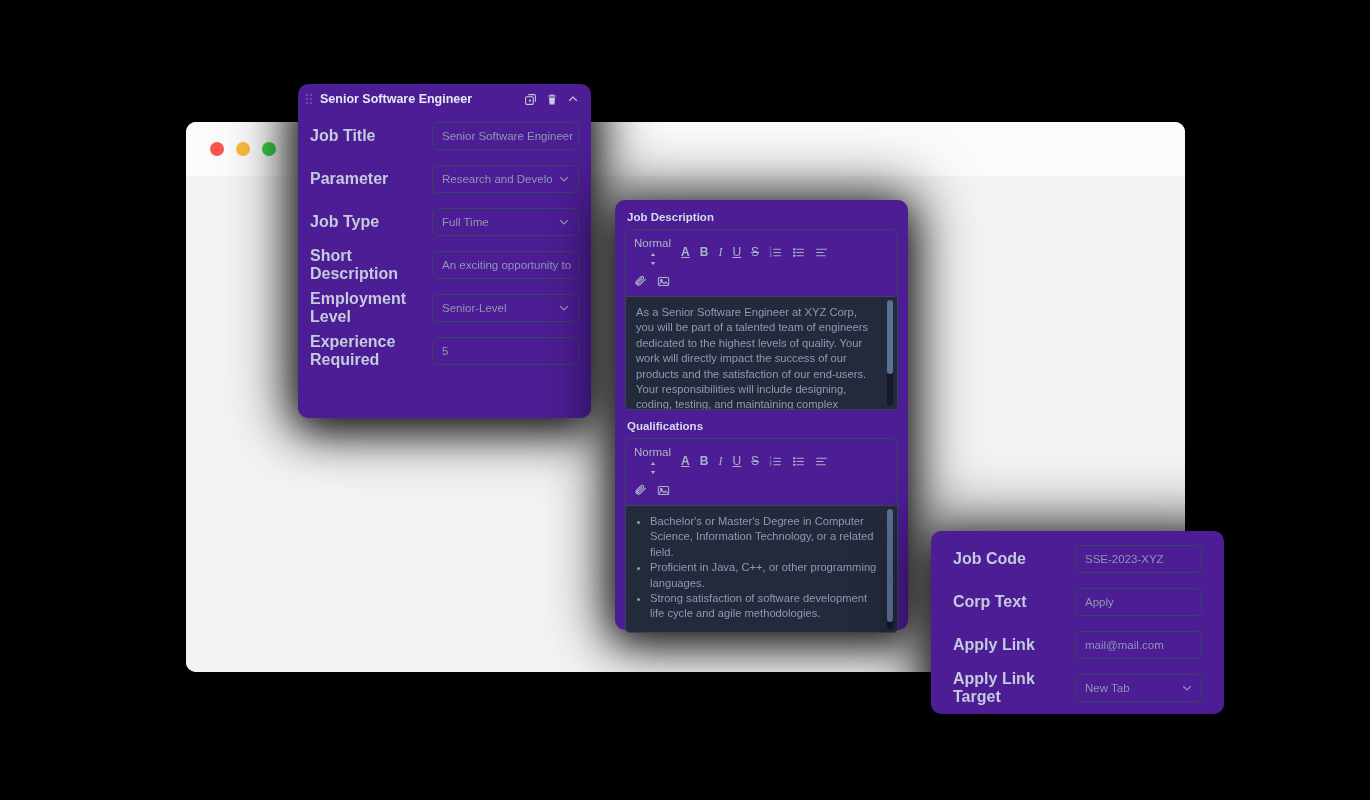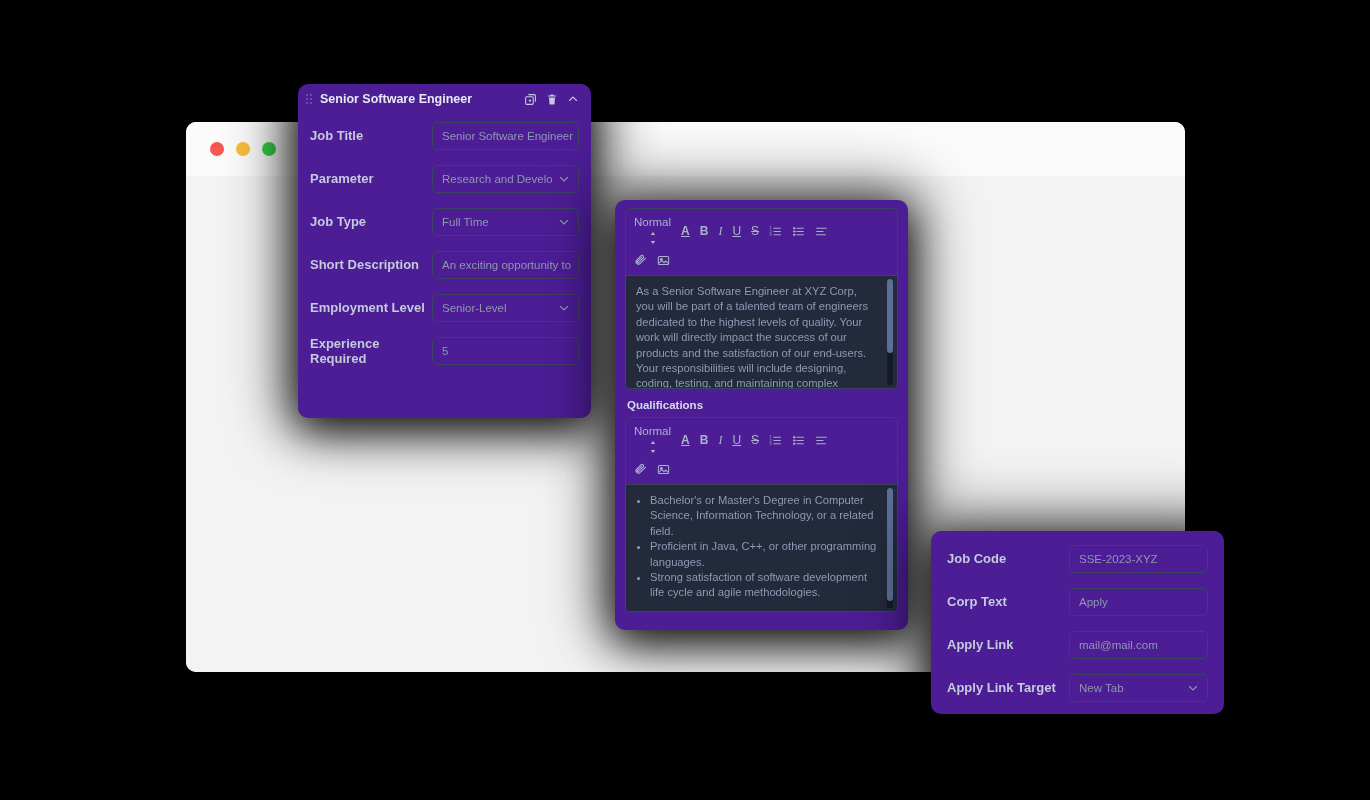--- a/index.html
+++ b/index.html
@@ -80,21 +80,21 @@
   .header-actions .ico { cursor: pointer; display: block; }
 
   .field-row {
     display: flex;
     align-items: center;
     padding: 0 12px;
     height: 43px;
   }
   .field-label {
     color: #c3cbdc;
-    font-size: 13px;
+    font-size: 16px;
     font-weight: bold;
     width: 122px;
     flex-shrink: 0;
   }
   .field-control {
     flex: 1;
     height: 28px;
     border: 1px solid #3a4considered;
     border: 1px solid #3a445c;
     border-radius: 5px;
@@ -199,21 +199,21 @@
     background: #5b7097;
     border-radius: 3px;
   }
 
   
   #apply-panel {
     left: 931px;
     top: 531px;
     width: 293px;
     height: 183px;
-    padding: 6px 4px;
+    padding: 6px 10px;
   }
 
   .ico svg, .chev svg { display: block; }
 </style>
 </head>
 <body>
 
 <div class="browser-window">
   <div class="browser-header">
     <div class="traffic-lights">
@@ -306,20 +306,21 @@
 
   <div class="field-row">
     <span class="field-label">Experience Required</span>
     <span class="field-control">5</span>
   </div>
 
 </div>
 
 <div class="panel" id="editor-panel">
 
+  <div class="section-label">Job Description</div>
   <div class="editor-box">
     <div class="editor-toolbar">
       <div class="tb-row">
         <span class="tb-normal">
           <span>Normal</span>
           <span>
             <svg width="8" height="12" viewBox="0 0 10 16" fill="#aab4c8">
                 <path d="M5 0l3 4H2zM5 16l3-4H2z"></path>
               </svg>
           </span>

